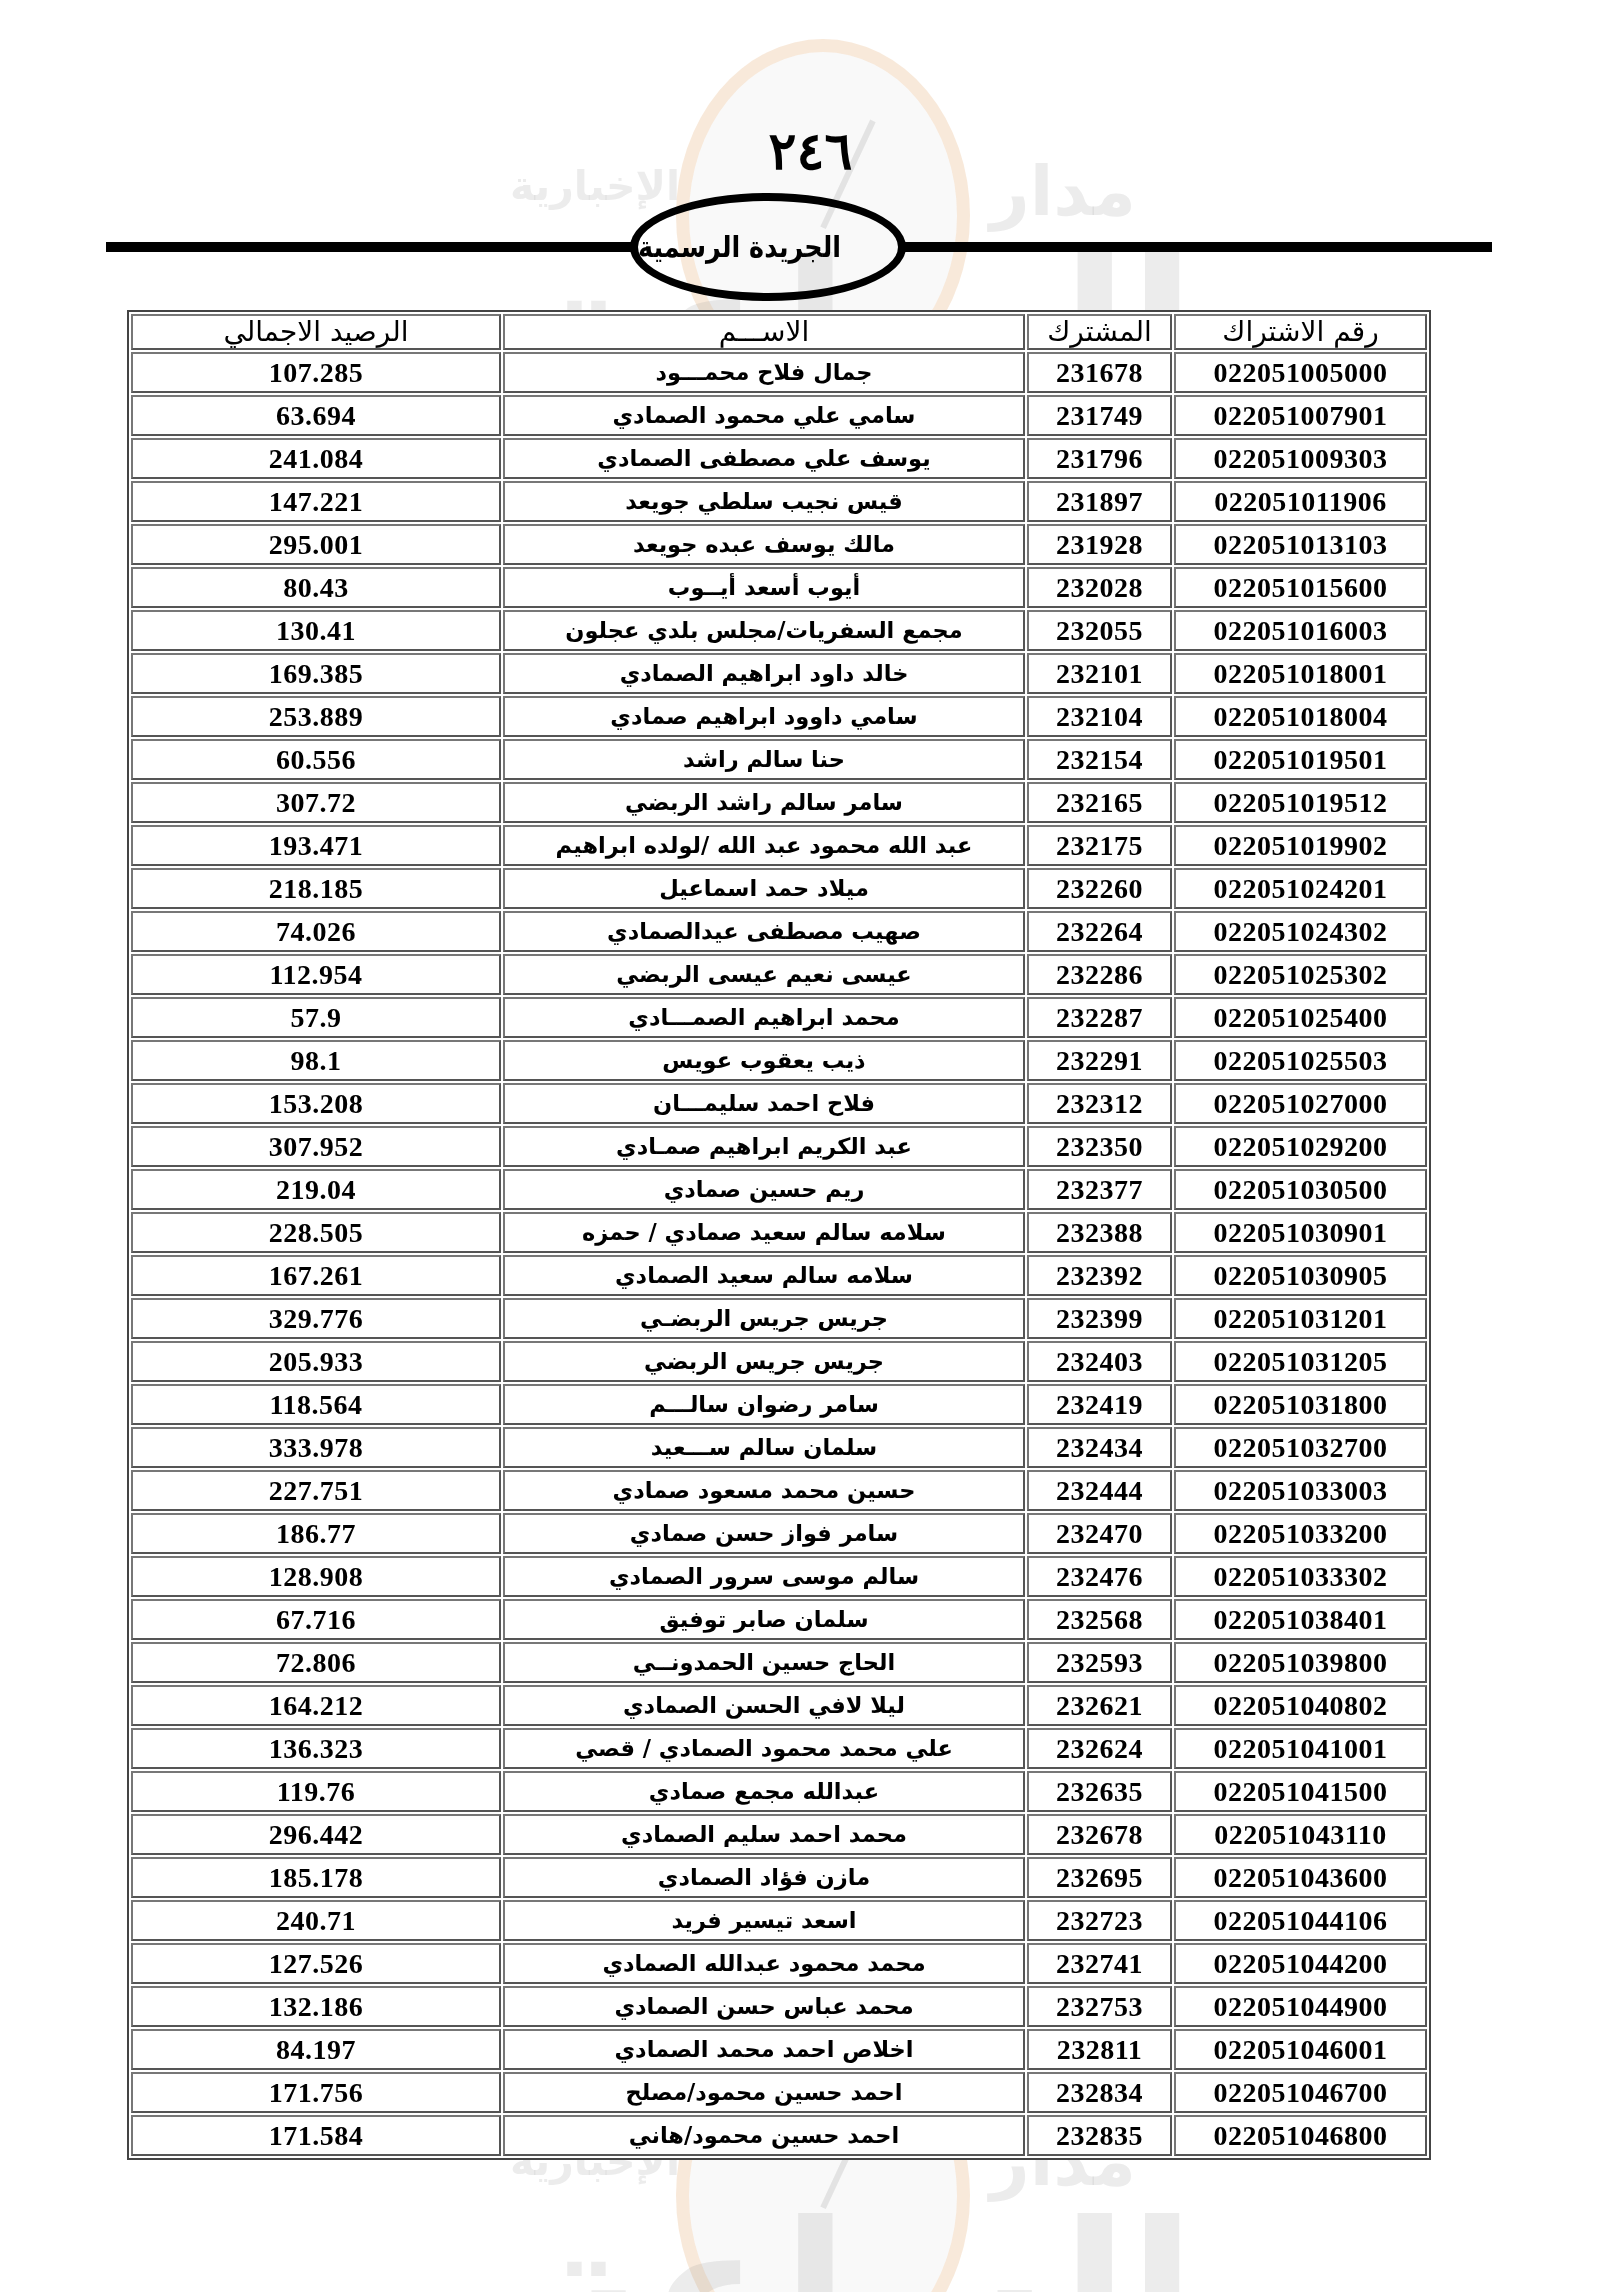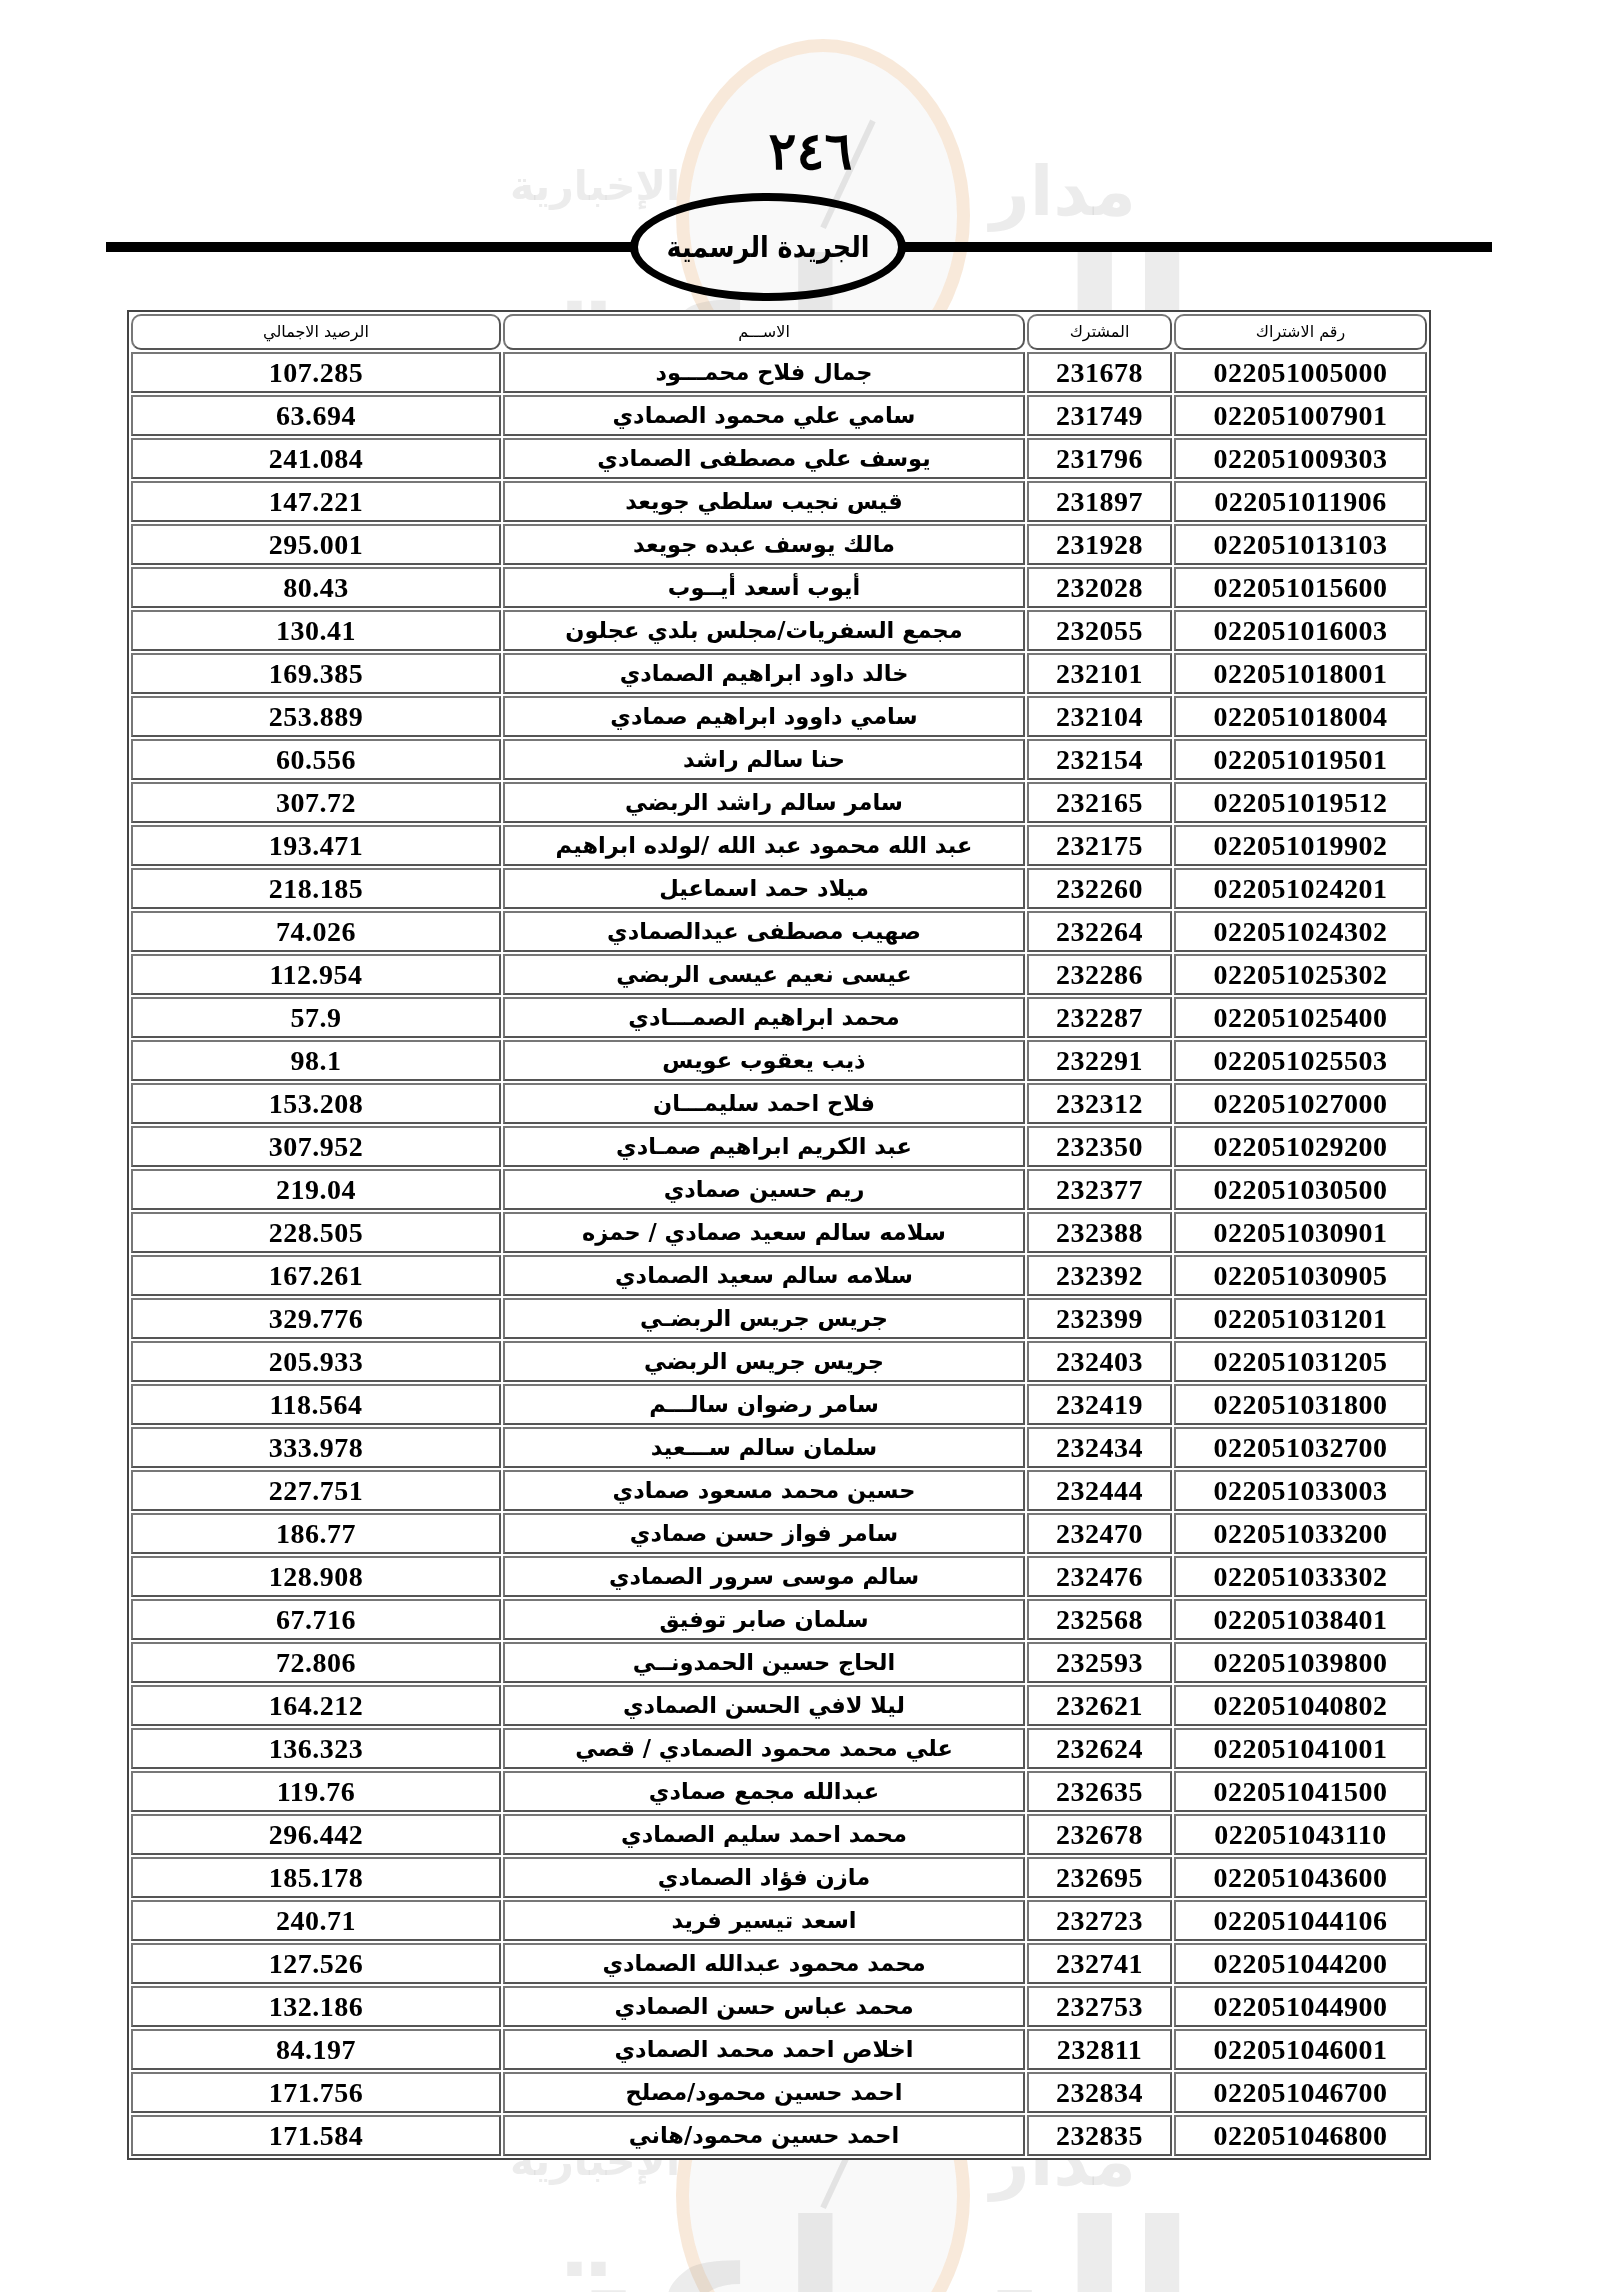--- a/index.html
+++ b/index.html
@@ -21,32 +21,32 @@
 
   
   .page-number { position: absolute; left: 0; width: 1621px; top: 125px; text-align: center;
                  font-family: "DejaVu Serif", serif; font-size: 52px; font-weight: bold;
                  line-height: 1; letter-spacing: 2px; }
   .rule { position: absolute; top: 242px; height: 9.8px; background: #000; }
   .rule-left { left: 106px; width: 529px; }
   .rule-right { left: 902px; width: 590px; }
   .gazette-oval { position: absolute; left: 630px; top: 193px; width: 276px; height: 108px;
                   border: 8.8px solid #000; border-radius: 50%; box-sizing: border-box;
-                  background: transparent; display: flex; align-items: center; justify-content: center; }
+                  background: transparent; display: flex; align-items: center; }
   .gazette-title { font-family: "DejaVu Sans", sans-serif; font-weight: bold; font-size: 25.5px;
                    direction: rtl; transform: scaleY(1.15); }
 
   
   .tbl-wrap { position: absolute; left: 127px; top: 310px; width: 1304px; }
   table { width: 100%; border-collapse: separate; border-spacing: 2px;
           border: 2px solid #444; background: #fff; direction: rtl; table-layout: fixed; }
   th, td { border: 2px solid #555; border-top-color: #777; border-left-color: #777;
            padding: 0; text-align: center; height: 37px; line-height: 37px;
            box-sizing: border-box; overflow: hidden; white-space: nowrap; }
-  th { font-family: "DejaVu Sans", sans-serif; font-weight: normal; font-size: 16px; height: 32px; line-height: 32px; border-radius: 10px; }
+  th { font-family: "DejaVu Sans", sans-serif; font-weight: normal; font-size: 28px; height: 32px; line-height: 32px; }
   td.num { font-family: "Liberation Serif", serif; font-weight: bold; font-size: 28px; letter-spacing: 0.5px; }
   td.name { font-family: "DejaVu Sans", sans-serif; font-weight: bold; font-size: 22.5px; direction: rtl; margin-top: 8px; }
   col.c-acct { width: 253px; }
   col.c-sub { width: 145px; }
   col.c-name { width: 522px; }
   col.c-bal { width: auto; }
 </style>
 </head>
 <body>
 

